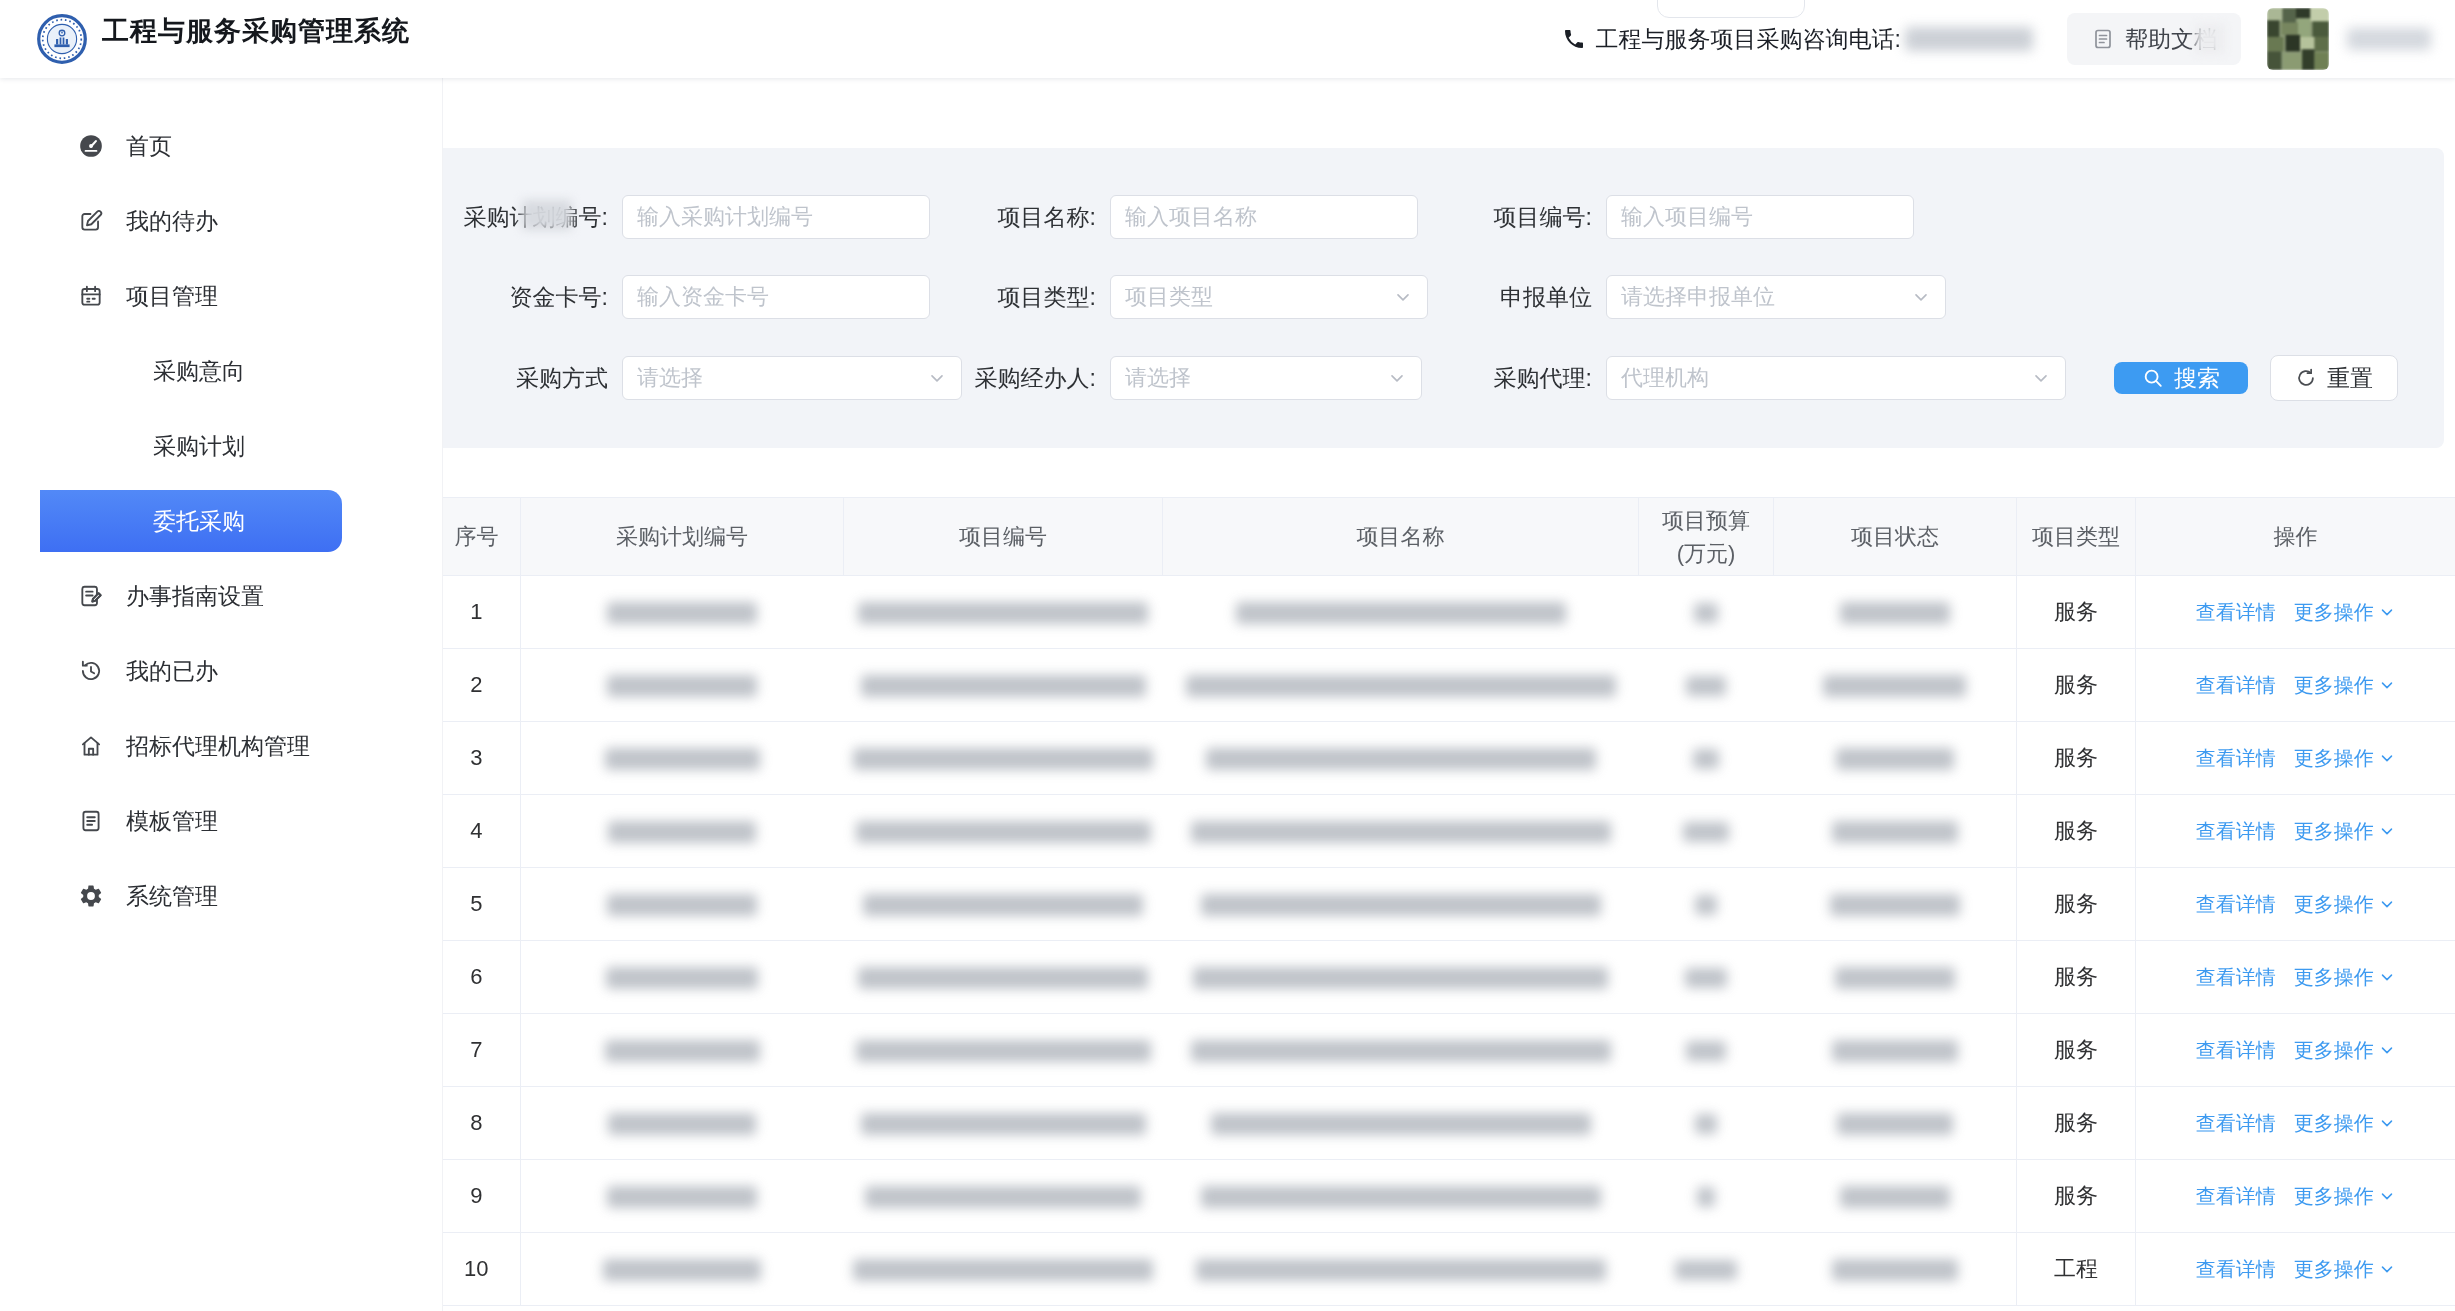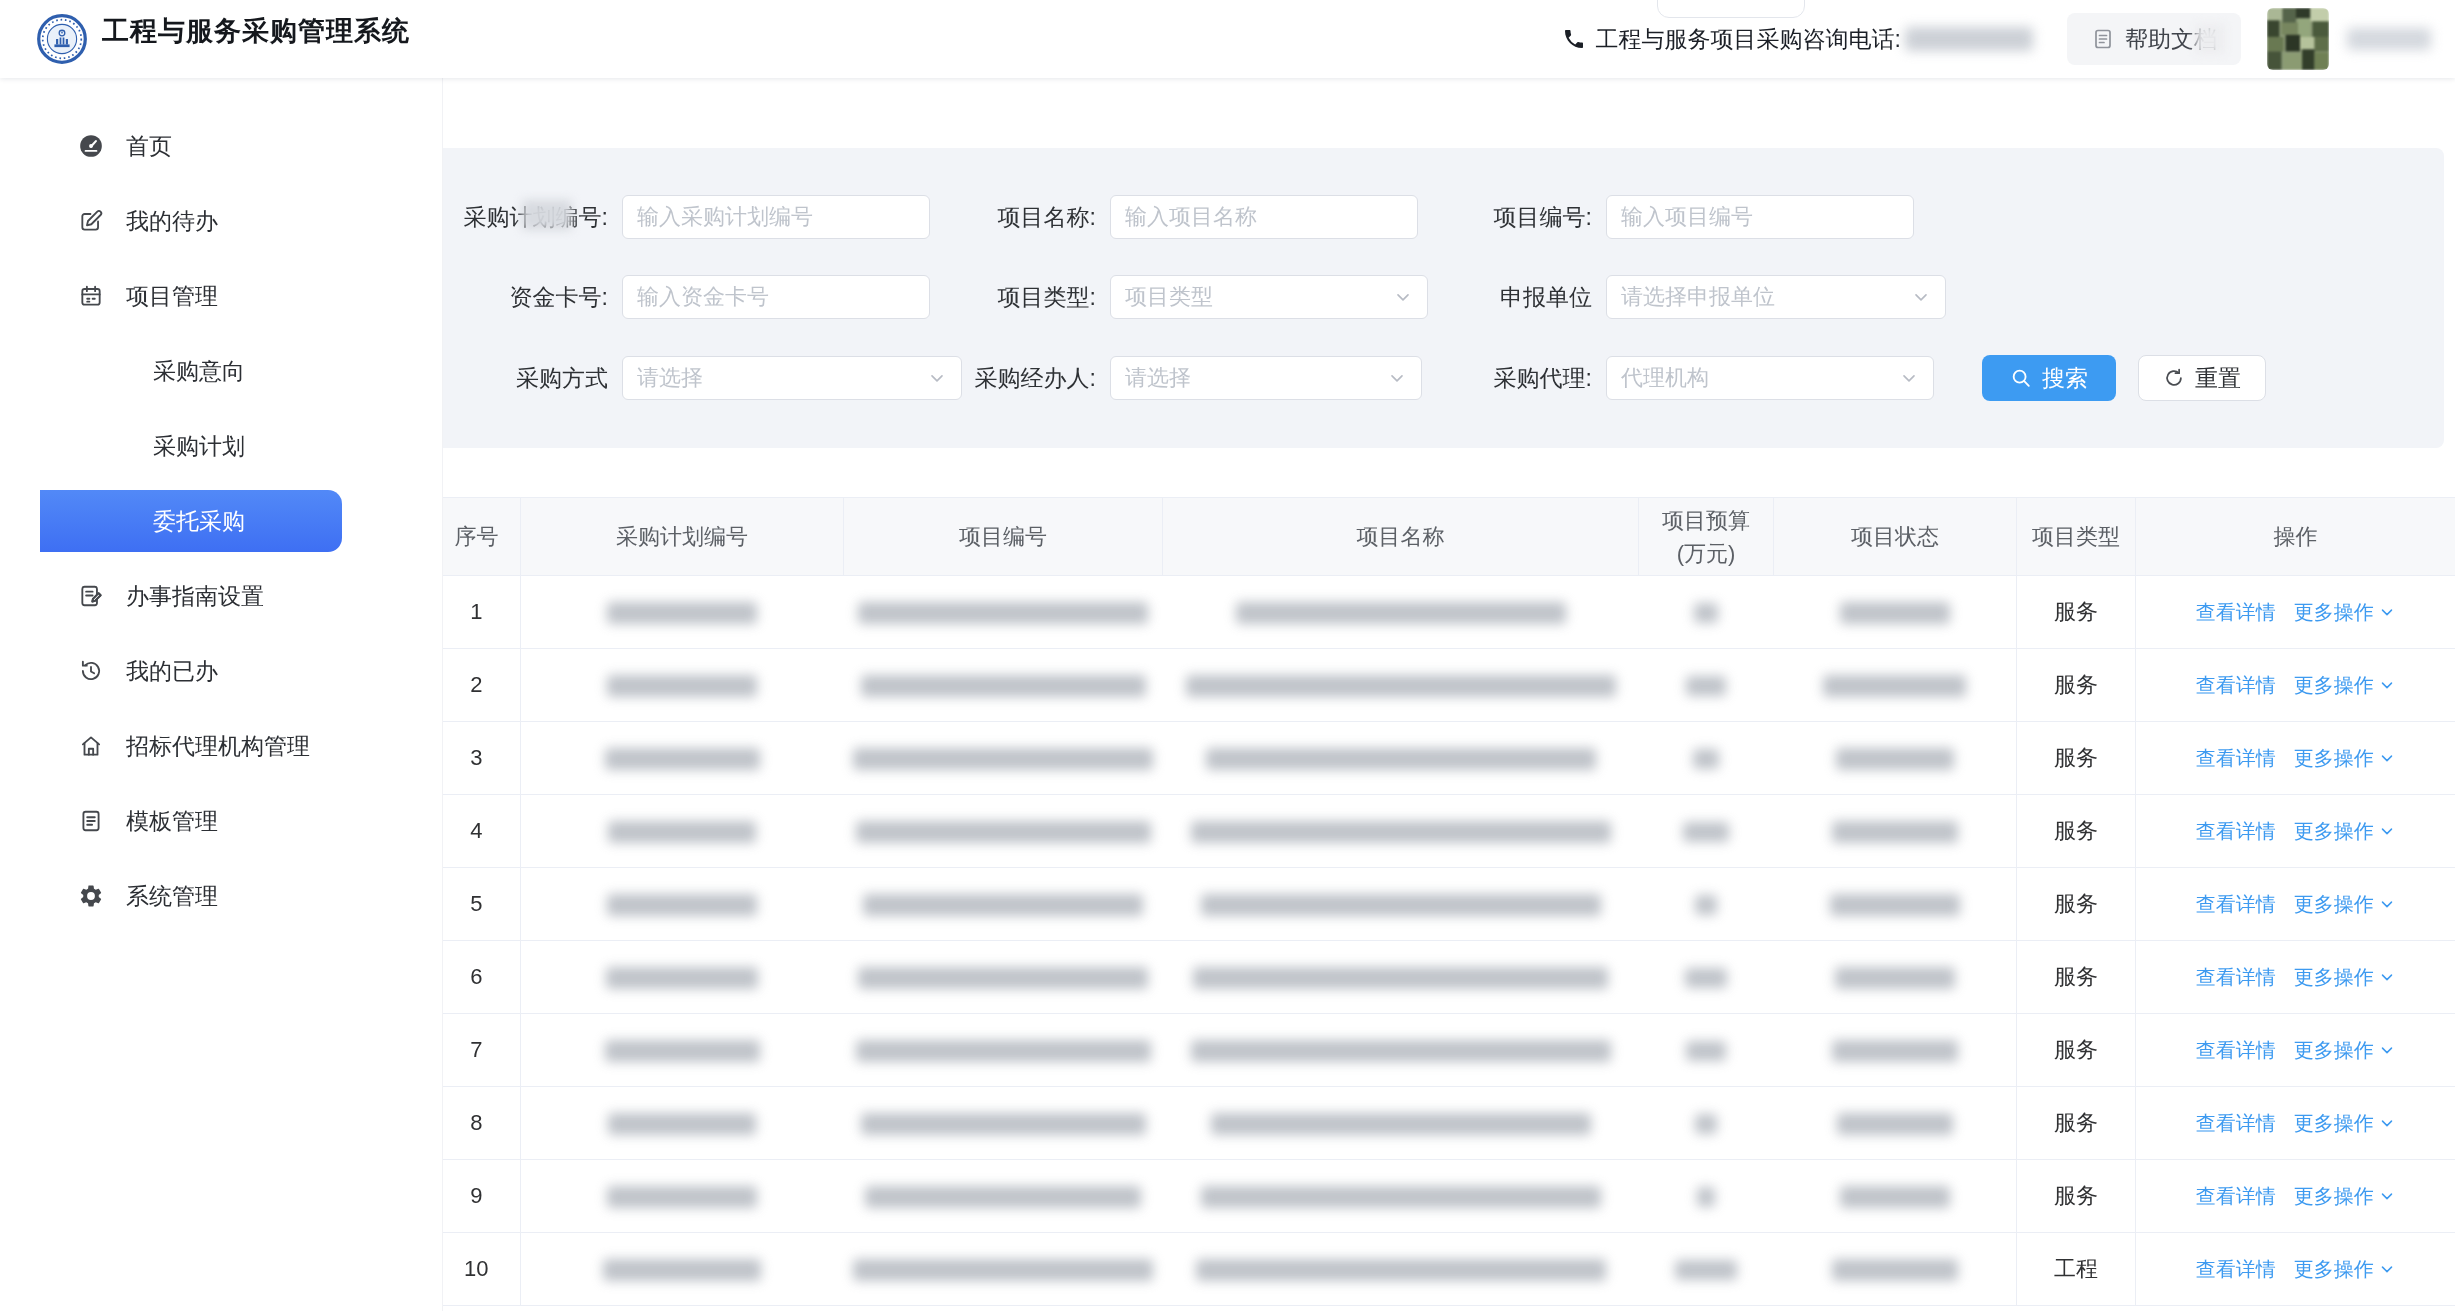--- a/index.html
+++ b/index.html
@@ -54,22 +54,22 @@
     background:rgba(214,217,222,.95); filter:blur(5px); border-radius:3px; }
   .f-input { height:44px; width:308px; border:1px solid #dcdfe6; border-radius:6px; background:#fff;
     padding:0 14px; font-size:22px; color:#303133; outline:none;
     font-family:"Liberation Sans","DejaVu Sans",sans-serif; }
   .f-input::placeholder { color:#bfc4cc; }
   .f-select { height:44px; width:318px; border:1px solid #dcdfe6; border-radius:6px; background:#fff;
     display:flex; align-items:center; justify-content:space-between; padding:0 14px; cursor:pointer; }
   .sel-ph { font-size:22px; color:#bfc4cc; }
   .sel-chevron { width:20px; height:20px; color:#b7bbc4; display:inline-flex; }
   .k-declare-unit { width:340px; } .k-procure-method { width:340px; }
-  .k-procure-handler { width:312px; } .k-procure-agency { width:328px; }
-  .btn-search { margin-left:48px; height:46px; padding:0 28px; border:none; border-radius:8px;
+  .k-procure-handler { width:312px; } .k-procure-agency { width:460px; }
+  .btn-search { margin-left:48px; height:32px; padding:0 28px; border:none; border-radius:8px;
     background:#3d9bf2; color:#fff; font-size:23px; display:inline-flex; align-items:center;
     cursor:pointer; font-family:inherit; }
   .btn-reset { margin-left:22px; height:46px; padding:0 24px; border:1px solid #dcdfe6; border-radius:8px;
     background:#fff; color:#2e3135; font-size:23px; display:inline-flex; align-items:center;
     cursor:pointer; font-family:inherit; }
   .btn-search .bicon, .btn-reset .bicon { width:22px; height:22px; margin-right:10px; display:inline-flex; }
 
   
   .data-table { margin:49px 0 0 29px; width:2023px; border-collapse:collapse; table-layout:fixed; }
   .data-table th { background:#f7f8fa; height:78px; font-weight:400; font-size:22px; color:#5c6066;

